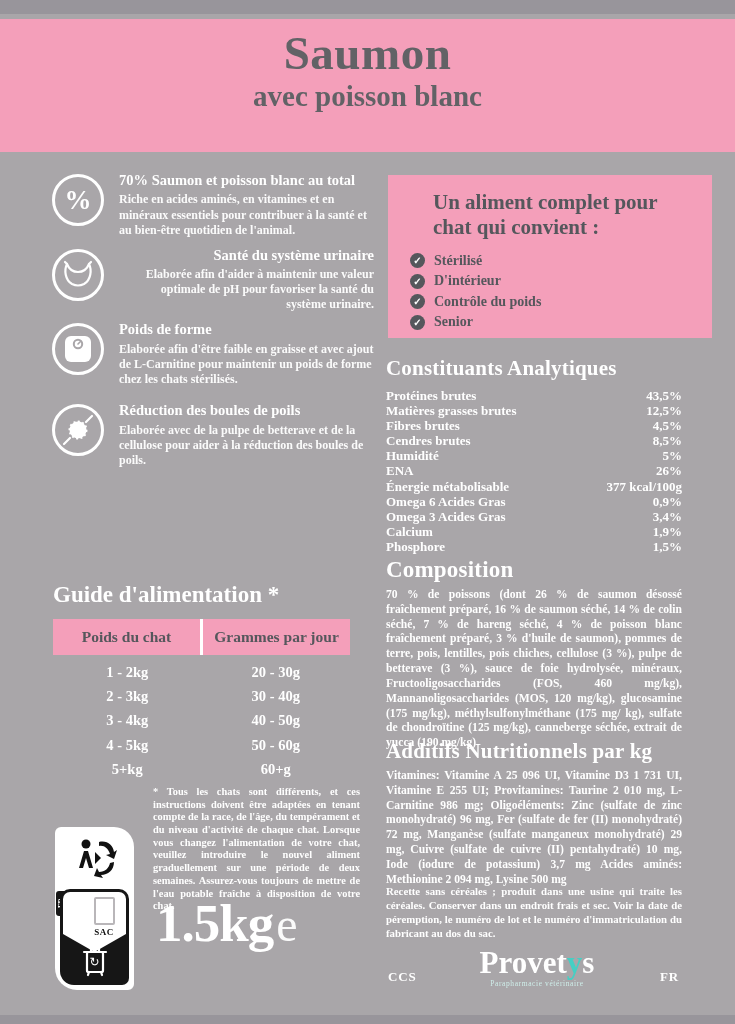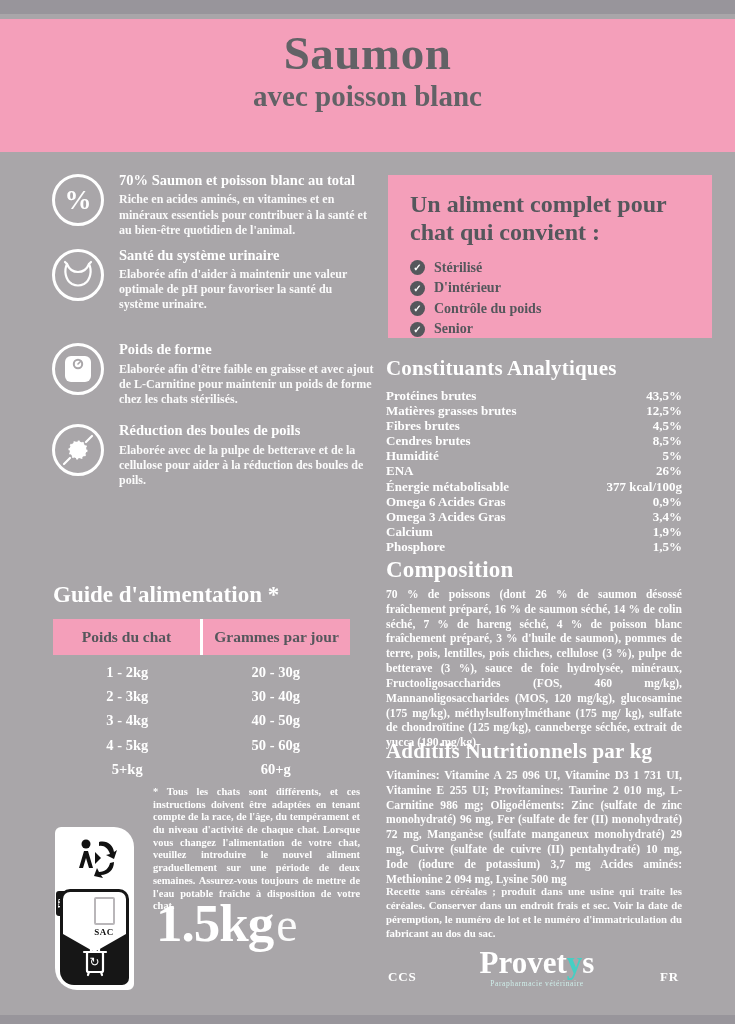--- a/index.html
+++ b/index.html
@@ -19,26 +19,26 @@
 
   
   .features { position:absolute; left:52px; top:172px; width:322px; color:#fff; }
   .feature { display:flex; gap:15px; }
   .f-icon { flex:0 0 52px; width:52px; height:52px; border:3px solid #fff; border-radius:50%;
             display:flex; align-items:center; justify-content:center; margin-top:2px; }
   .f-icon .pct { font-size:27px; font-weight:bold; color:#fff; }
   .f-text { flex:1; }
   .f-title { font-size:14.5px; font-weight:bold; line-height:1.2; margin-bottom:3px; }
   .f-body { font-size:12px; line-height:1.26; font-weight:600; opacity:.96; }
-  .mb1{margin-bottom:9px;} .mb2{margin-bottom:24px;} .mb3{margin-bottom:29px;} .mb4{margin-bottom:15px;}
+  .mb1{margin-bottom:9px;} .mb2{margin-bottom:24px;} .mb3{margin-bottom:9px;text-align:right;} .mb4{margin-bottom:15px;}
 
   
   .suit { position:absolute; left:388px; top:175px; width:324px; height:163px;
           background:#f49fba; color:#55575c; padding:15px 16px 0 22px; }
-  .suit-title { font-size:24px; font-weight:bold; line-height:1.18; }
+  .suit-title { font-size:21px; font-weight:bold; line-height:1.18;margin-left:23px; }
   .suit-items { margin-top:11px; }
   .suit-item { display:flex; align-items:center; gap:9px; height:20.5px; }
   .check { width:15px; height:15px; border-radius:50%; background:#55575c; color:#fff;
            font-size:10px; line-height:15px; text-align:center; font-weight:bold; flex:0 0 15px; }
   .suit-item span.lbl { font-size:14px; font-weight:bold; }
 
   
   .analytics { position:absolute; left:386px; top:356px; width:296px; color:#fff; }
   .sec-h { font-size:21px; font-weight:bold; letter-spacing:.2px; }
   .an-rows { margin-top:7px; }

